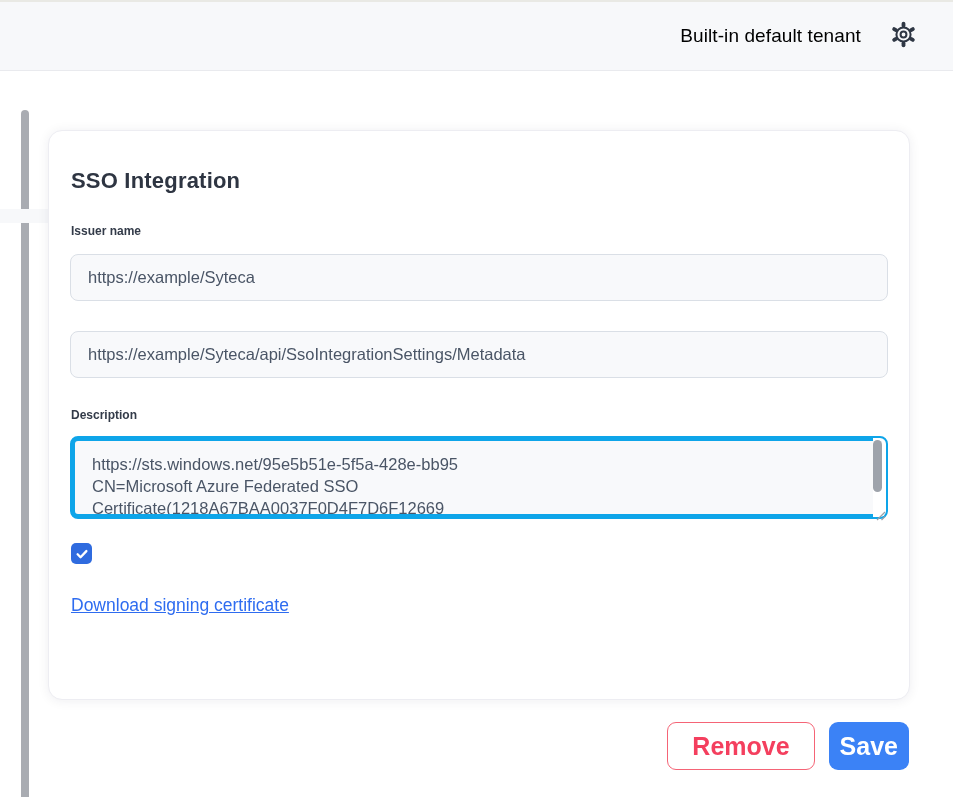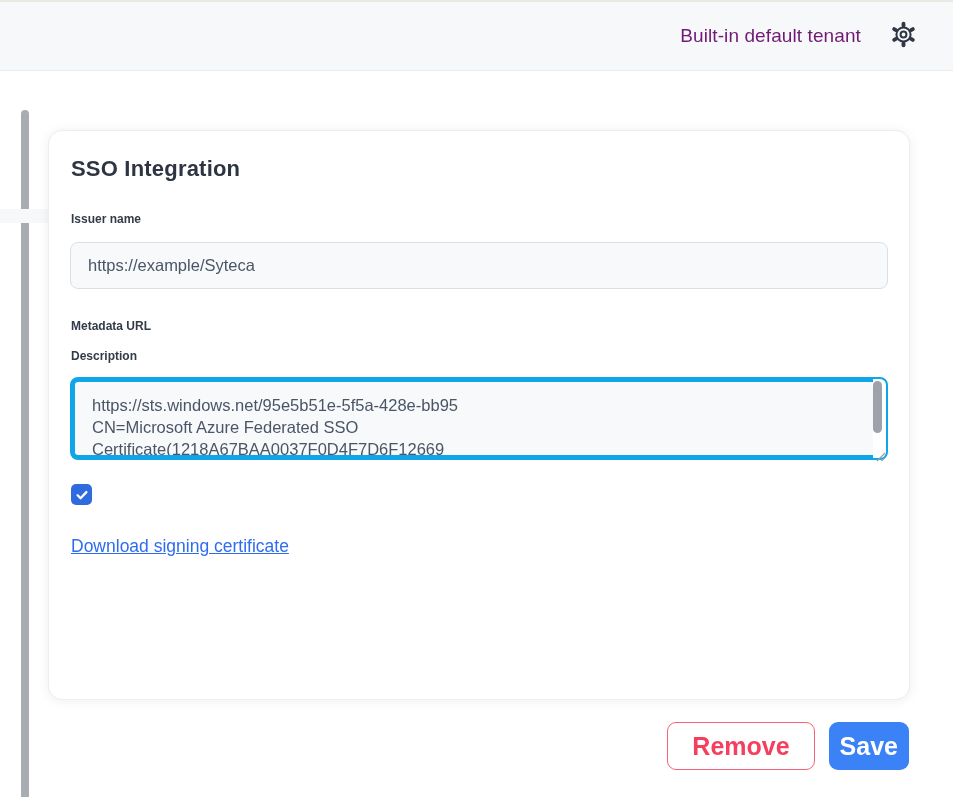--- a/index.html
+++ b/index.html
@@ -17,21 +17,21 @@
     border-top: 2px solid #e9e9e4;
     border-bottom: 1px solid #e9eaee;
     display: flex;
     align-items: center;
     justify-content: flex-end;
     padding-right: 35px;
     gap: 27px;
   }
   .tenant-label {
     font-size: 19px;
-    color: #701a75;
+    color: #000000;
     font-weight: 500;
     letter-spacing: .1px;
   }
   .gear-btn {
     width: 30px; height: 30px;
     display: flex; align-items: center; justify-content: center;
     cursor: pointer;
     background: transparent; border: none;
   }
 
@@ -63,21 +63,21 @@
     border: 1px solid #ededf2;
     border-radius: 14px;
     box-shadow: 0 1px 12px rgba(25,35,60,.07);
     padding: 25px 21px;
     z-index: 3;
   }
   .card-title {
     font-size: 22px;
     font-weight: 600;
     color: #2e3542;
-    margin: 0 0 30px 1px;
+    margin: 12px 0 30px 1px;
     letter-spacing: .2px;
   }
   .field-label {
     font-size: 12px;
     font-weight: 700;
     color: #333b49;
     margin: 0 0 16px 1px;
   }
   .text-input {
     display: block;
@@ -226,21 +226,21 @@
 
   <div class="left-rail"></div>
   <div class="left-band"></div>
 
   <section class="card">
     <h1 class="card-title">SSO Integration</h1>
 
     <div class="field-label">Issuer name</div>
     <input class="text-input" type="text" value="https://example/Syteca" style="">
 
-    <div class="field-label">Metadata URL</div>
+    <input class="text-input" type="text" value="https://example/Syteca/api/SsoIntegrationSettings/Metadata" style="">
 
     <div class="field-label desc">Description</div>
     <div class="textarea-wrap">
       <textarea class="description-area" style="">https://sts.windows.net/95e5b51e-5f5a-428e-bb95
 CN=Microsoft Azure Federated SSO
 Certificate(1218A67BAA0037F0D4F7D6F12669</textarea>
       <div class="fake-track">
         <div class="fake-thumb"></div>
       </div>
       <span class="resize-grip">

